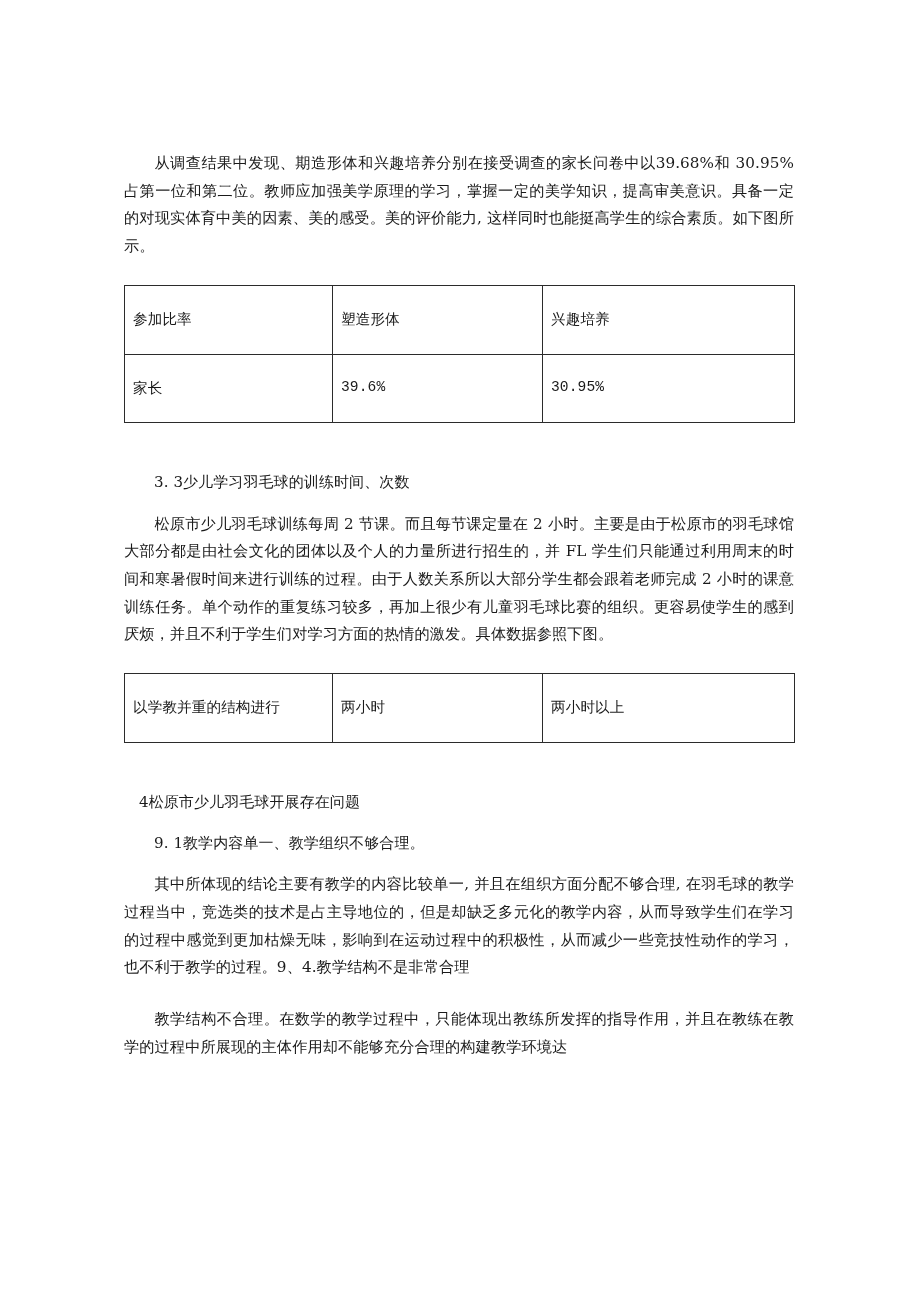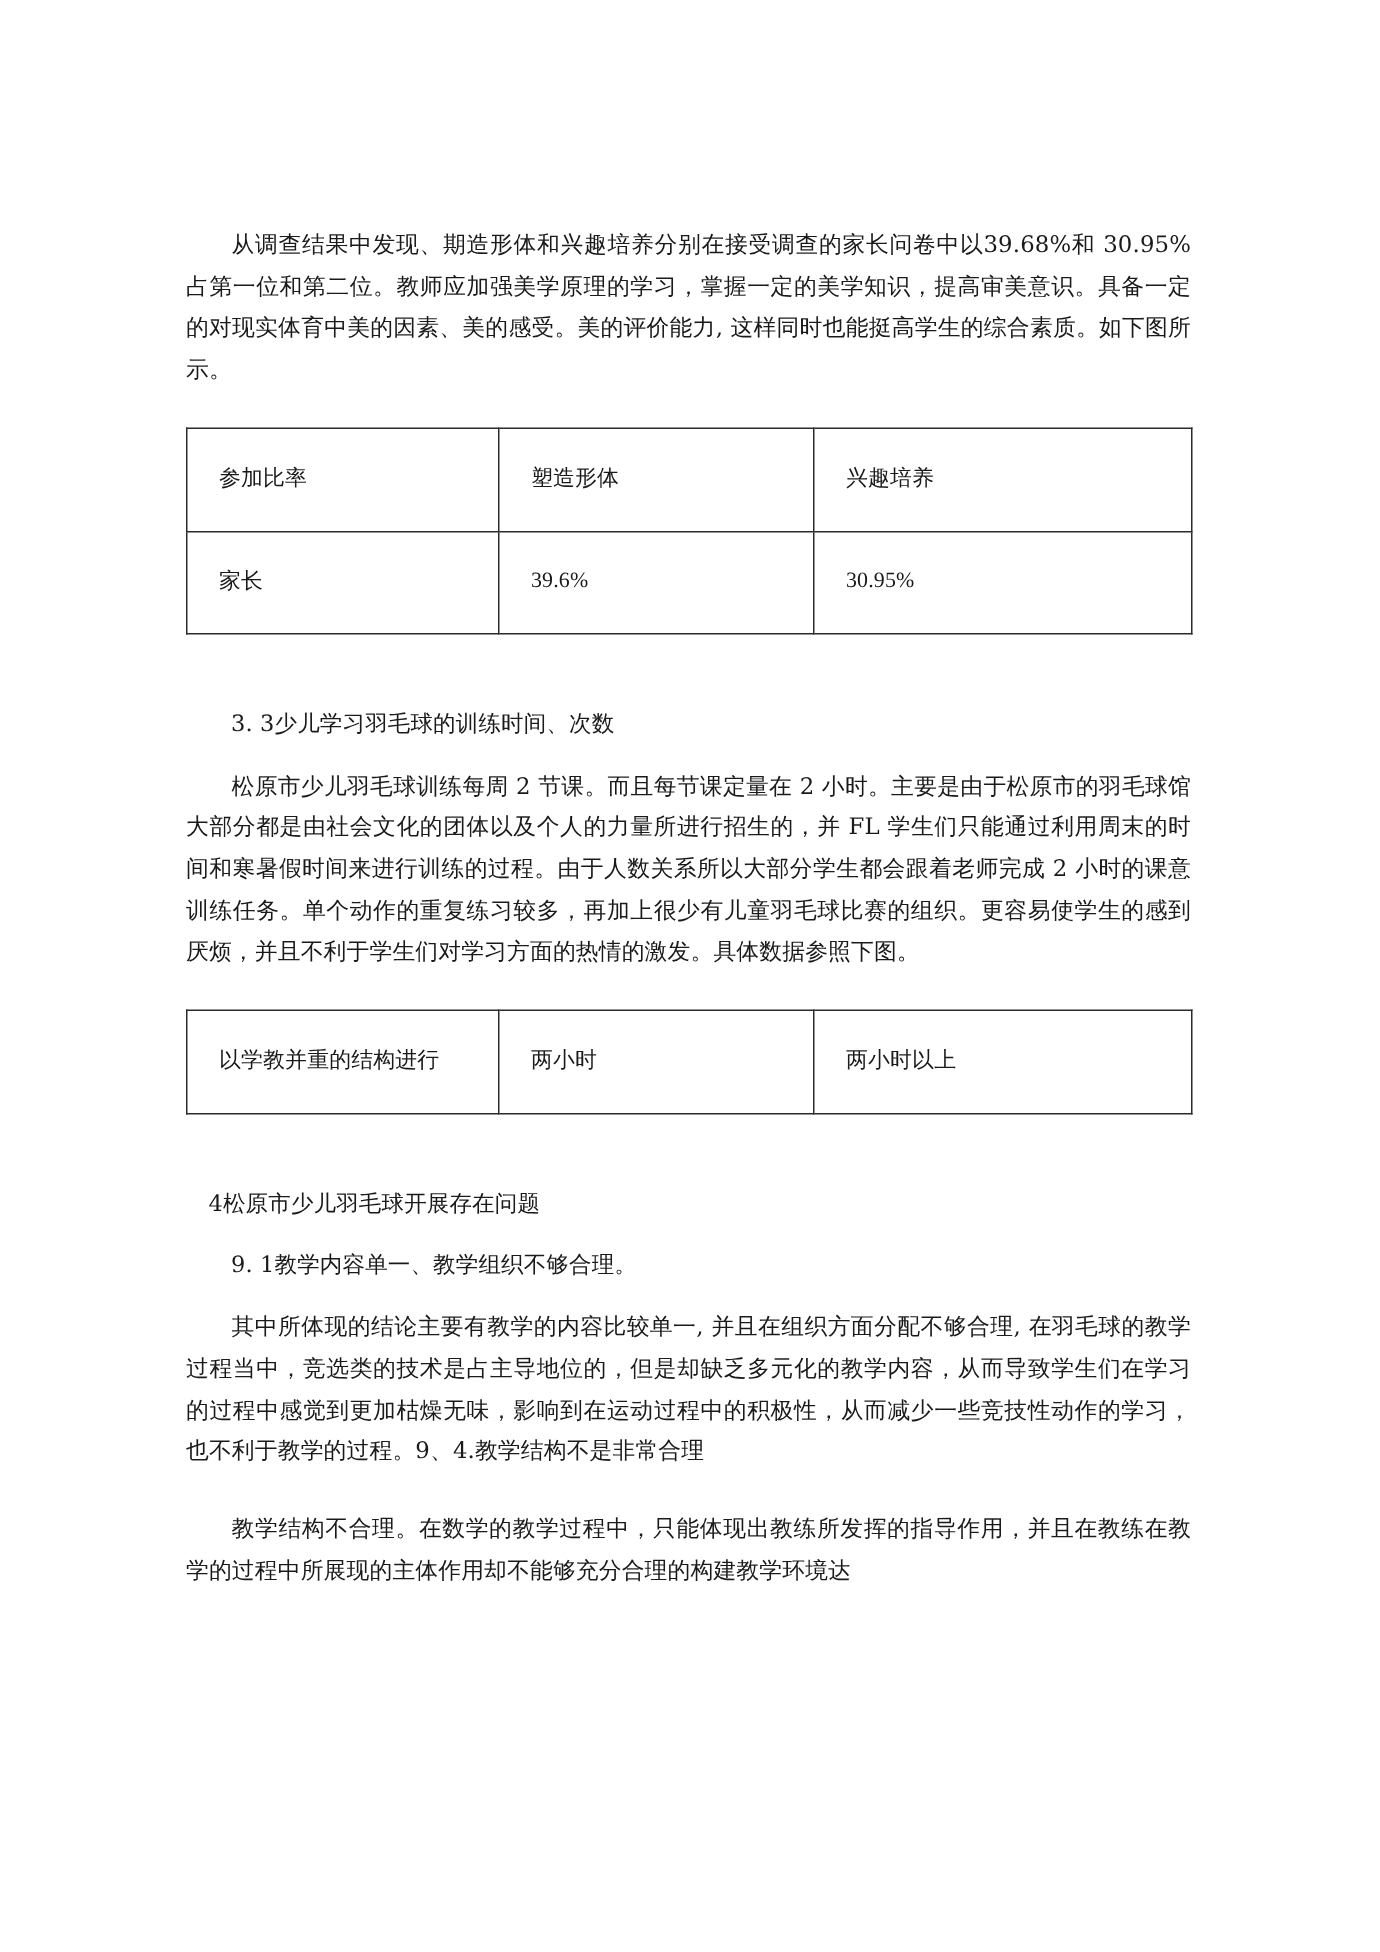--- a/index.html
+++ b/index.html
@@ -68,31 +68,31 @@
   table.doc-table {
     border-collapse: collapse;
     width: 670px;
     table-layout: fixed;
     margin: 0;
   }
   table.doc-table td {
     border: 1px solid #2b2b2b;
     font-size: 14.6px;
     line-height: 1.5;
-    padding: 22px 6px 24px 21px;
+    padding: 22px 6px 24px 8px;
     vertical-align: top;
     height: 42px;
     box-sizing: border-box;
     letter-spacing: 0.1px;
   }
   table.doc-table col.c1 { width: 208px; }
   table.doc-table col.c2 { width: 210px; }
   table.doc-table col.c3 { width: 252px; }
   .cell-num {
-    font-family: Liberation Serif, serif;
+    font-family: Liberation Mono, monospace;
     font-size: 14px;
     margin-left: 24px;
   }
 </style>
 </head>
 <body>
 
 <div class="page">
   <div class="content">
 

